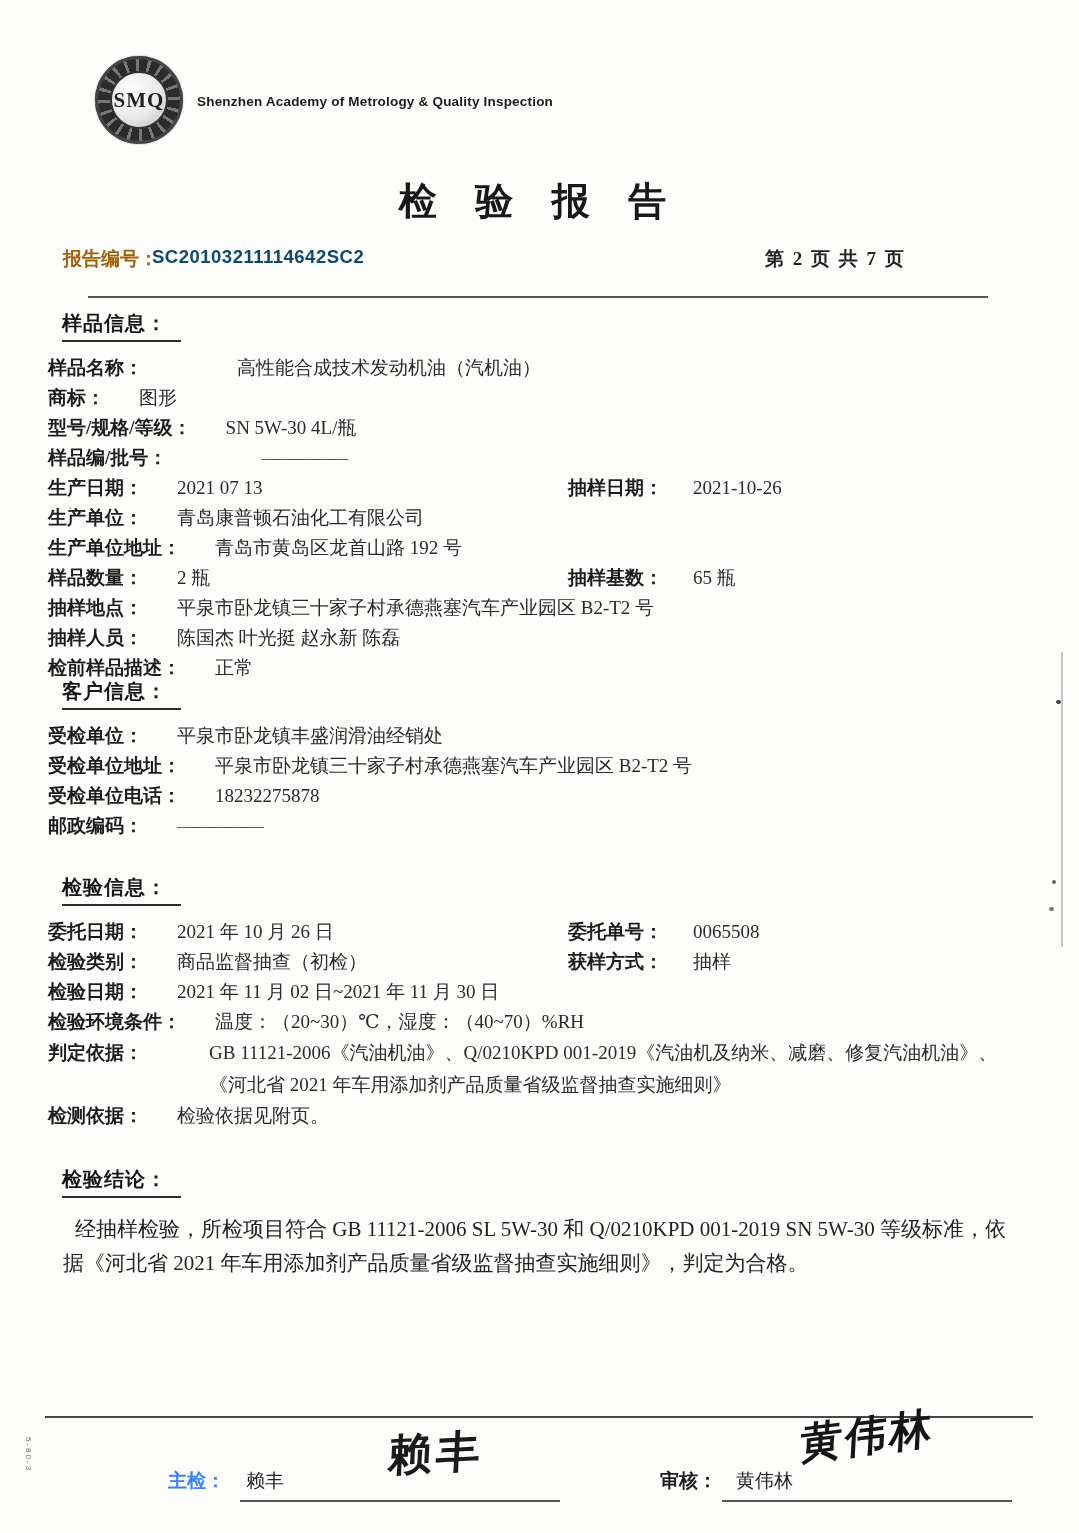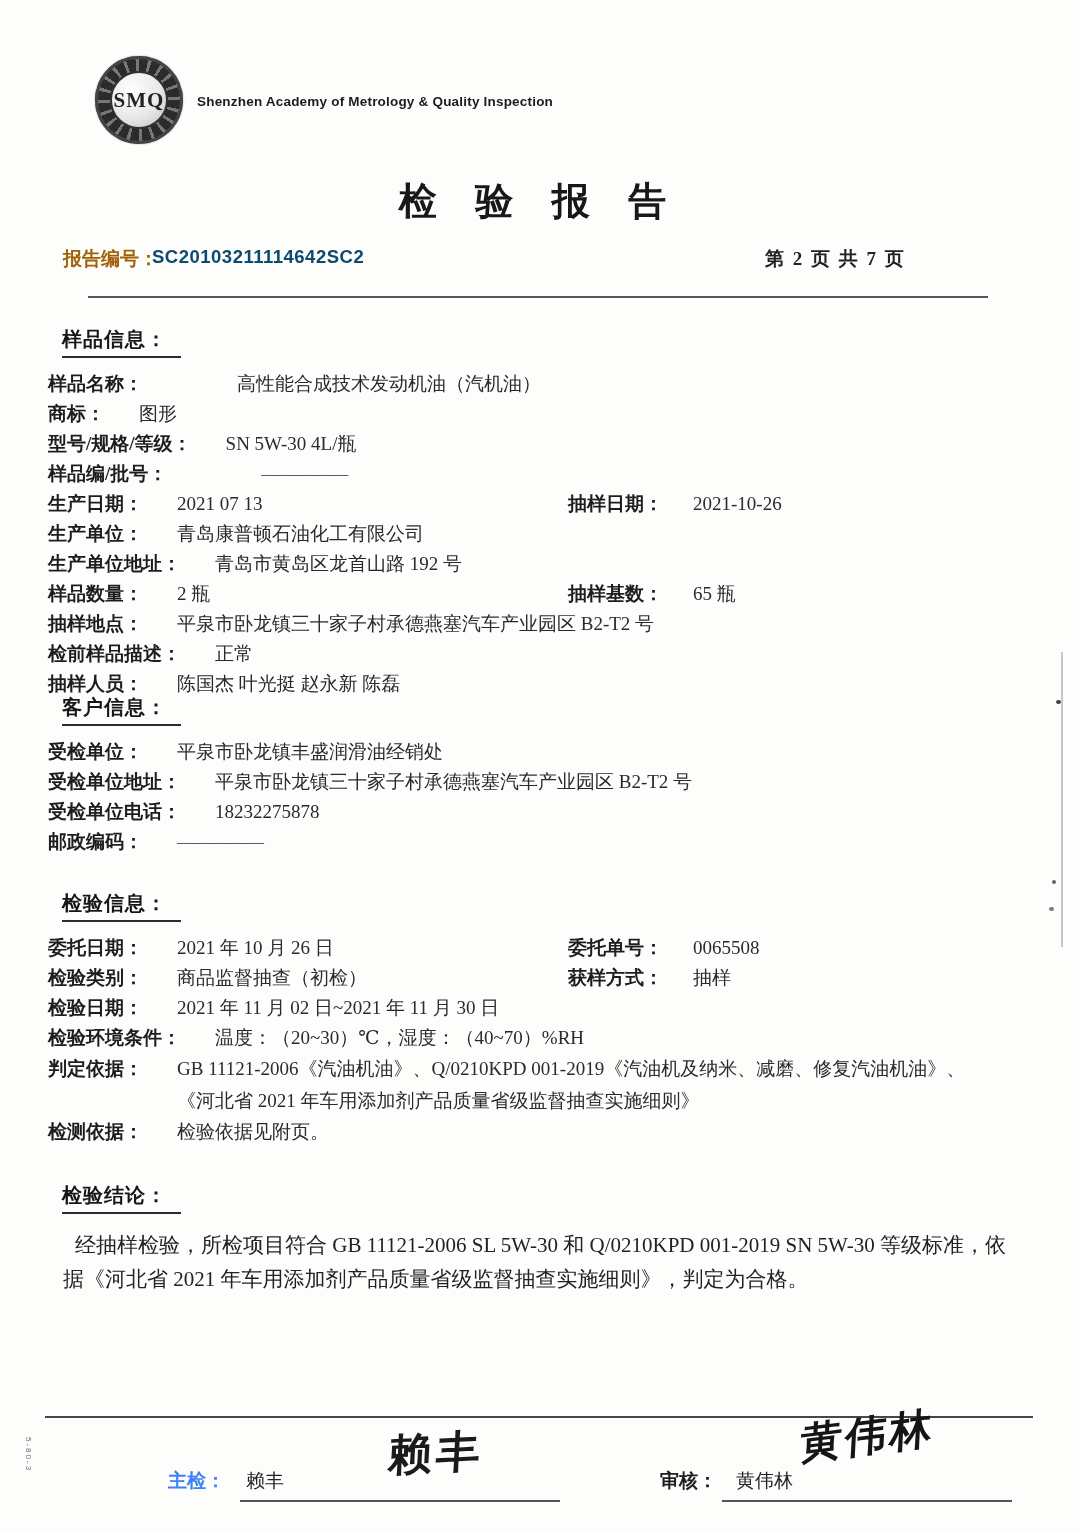--- a/index.html
+++ b/index.html
@@ -42,27 +42,27 @@
     font-weight:700;font-size:38px;color:#181818;letter-spacing:14px;margin:0;
   }
   .report-no-row{position:absolute;top:246px;left:0;width:100%;font-size:19px;}
   .report-no-label{position:absolute;left:63px;font-weight:700;color:#a16207;}
   .report-no-value{position:absolute;left:152px;font-weight:700;font-family:"Liberation Sans","DejaVu Sans",sans-serif;font-size:18.5px;color:#0c4a6e;letter-spacing:.5px;}
   .page-info{position:absolute;left:765px;font-weight:700;color:#222;letter-spacing:2px;}
   .rule-top{position:absolute;top:296px;left:88px;width:900px;height:2px;background:#3a3a3a;opacity:.85;}
   
   .section{position:absolute;left:0;width:1079px;}
   .section-title{
-    display:inline-block;margin:16px 0 0 62px;
+    display:inline-block;margin:0 0 0 62px;
     font-size:20px;font-weight:700;color:#161616;
     border-bottom:2px solid #2c2c2c;padding:0 14px 3px 0;letter-spacing:1px;
   }
   .rows{margin-top:11px;}
   .row{position:relative;padding-left:48px;padding-right:80px;line-height:30px;font-size:19px;}
-  .row.tall{line-height:32px;}
+  .row.tall{line-height:32px;gap:32px;}
   .lbl{font-weight:700;color:#1d1d1d;margin-right:34px;white-space:nowrap;}
   .val{color:#2a2a2a;}
   .pair{position:absolute;left:568px;top:0;line-height:inherit;white-space:nowrap;}
   .pair .lbl{margin-right:30px;}
   .row-flex{display:flex;align-items:flex-start;}
   .row-flex .lbl{flex:none;}
   .row-flex .val{flex:1;}
   .dash{letter-spacing:-2px;color:#555;}
   
   .conclusion-text{
@@ -155,24 +155,24 @@
       <div class="row">
         <span class="lbl">样品数量：</span><span class="val">2 瓶</span>
         <span class="pair">
           <span class="lbl">抽样基数：</span><span class="val">65 瓶</span>
         </span>
       </div>
       <div class="row">
         <span class="lbl">抽样地点：</span><span class="val">平泉市卧龙镇三十家子村承德燕塞汽车产业园区 B2-T2 号</span>
       </div>
       <div class="row">
+        <span class="lbl">抽样人员：</span><span class="val">陈国杰 叶光挺 赵永新 陈磊</span>
+      </div>
+      <div class="row">
         <span class="lbl">检前样品描述：</span><span class="val">正常</span>
-      </div>
-      <div class="row">
-        <span class="lbl">抽样人员：</span><span class="val">陈国杰 叶光挺 赵永新 陈磊</span>
       </div>
     </div>
   </div>
 
   <div class="section" style="top:678px;">
     <h2 class="section-title">客户信息：</h2>
     <div class="rows">
       <div class="row">
         <span class="lbl">受检单位：</span><span class="val">平泉市卧龙镇丰盛润滑油经销处</span>
       </div>

